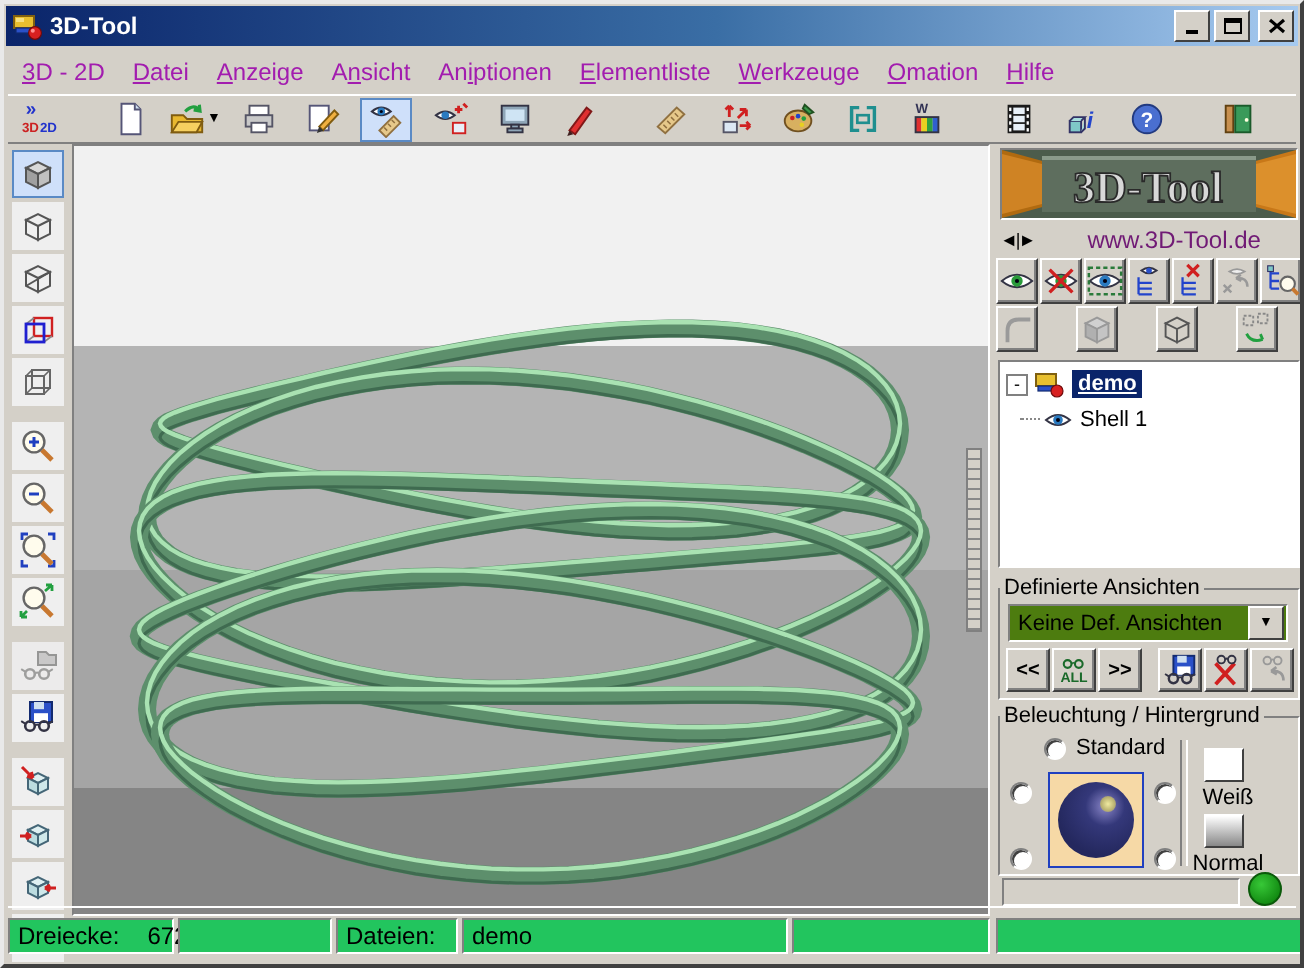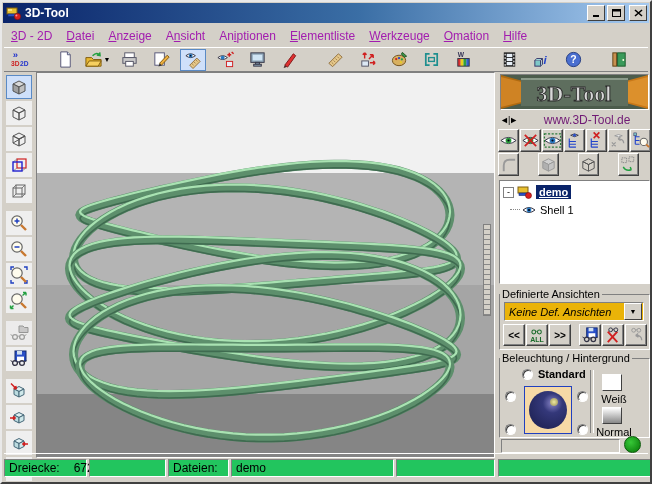--- a/index.html
+++ b/index.html
@@ -71,23 +71,23 @@
   .tlabel-root{background:#0a246a;color:#fff;font-weight:bold;text-decoration:underline;
     padding:1px 3px;margin-left:3px;}
   .tchild{margin-left:8px;}
   .connector{width:10px;height:1px;border-top:1px dotted #888;margin-right:1px;}
   .tlabel{margin-left:3px;color:#000;}
   fieldset{position:absolute;left:2px;width:151px;margin:0;padding:0;
     border:1px solid;border-color:#808080 #fff #fff #808080;box-sizing:border-box;}
   legend{font-size:11px;padding:0 2px;margin-left:0;}
   .views{top:216px;height:62px;}
   .light{top:280px;height:86px;}
-  .combo{position:absolute;left:4px;top:2px;width:140px;height:19px;background:#eab308;
+  .combo{position:absolute;left:4px;top:2px;width:140px;height:19px;background:#4d7c0f;
     border:1px solid;border-color:#808080 #fff #fff #808080;
-    display:flex;align-items:center;box-sizing:border-box;font-style:italic;}
+    display:flex;align-items:center;box-sizing:border-box;}
   .combo .val{flex:1;padding-left:4px;font-size:11px;white-space:nowrap;}
   .combo .arrow{width:16px;height:15px;background:#d4d0c8;margin-right:1px;
     border:1px solid;border-color:#fff #404040 #404040 #fff;
     display:flex;align-items:center;justify-content:center;font-size:7px;}
   .vbtns{position:absolute;left:3px;top:24px;display:flex;}
   .vb{width:22px;height:22px;margin-right:1px;background:#d4d0c8;
     border:1px solid;border-color:#fff #404040 #404040 #fff;
     box-shadow:inset -1px -1px 0 #808080;
     display:flex;flex-direction:column;align-items:center;justify-content:center;
     font-size:10px;font-weight:bold;padding:0;}
@@ -778,21 +778,21 @@
                 <path d="M15.5 15 Q15.5 9.5 9 10 M9 10 l2.8 -2 M9 10 l3 1.8" stroke="#999" stroke-width="1.4" fill="none"></path>
               </svg>
             </span>
           </button>
         </div>
     </fieldset>
 
     <fieldset class="light">
       <legend>Beleuchtung / Hintergrund</legend>
       <span class="radio" style="left:22px;top:5px;"></span>
-      <span style="position:absolute;left:38px;top:4px;font-weight:bold;">Standard</span>
+      <span style="position:absolute;left:38px;top:4px;">Standard</span>
       <span class="radio" style="left:5px;top:27px;"></span>
       <span class="radio" style="left:77px;top:27px;"></span>
       <span class="radio" style="left:5px;top:60px;"></span>
       <span class="radio" style="left:77px;top:60px;"></span>
       <div class="lightbox">
         <div class="ball"></div>
         <div class="spot"></div>
       </div>
       <div class="vdiv"></div>
       <button class="sqbtn white" style="top:10px;"></button>

